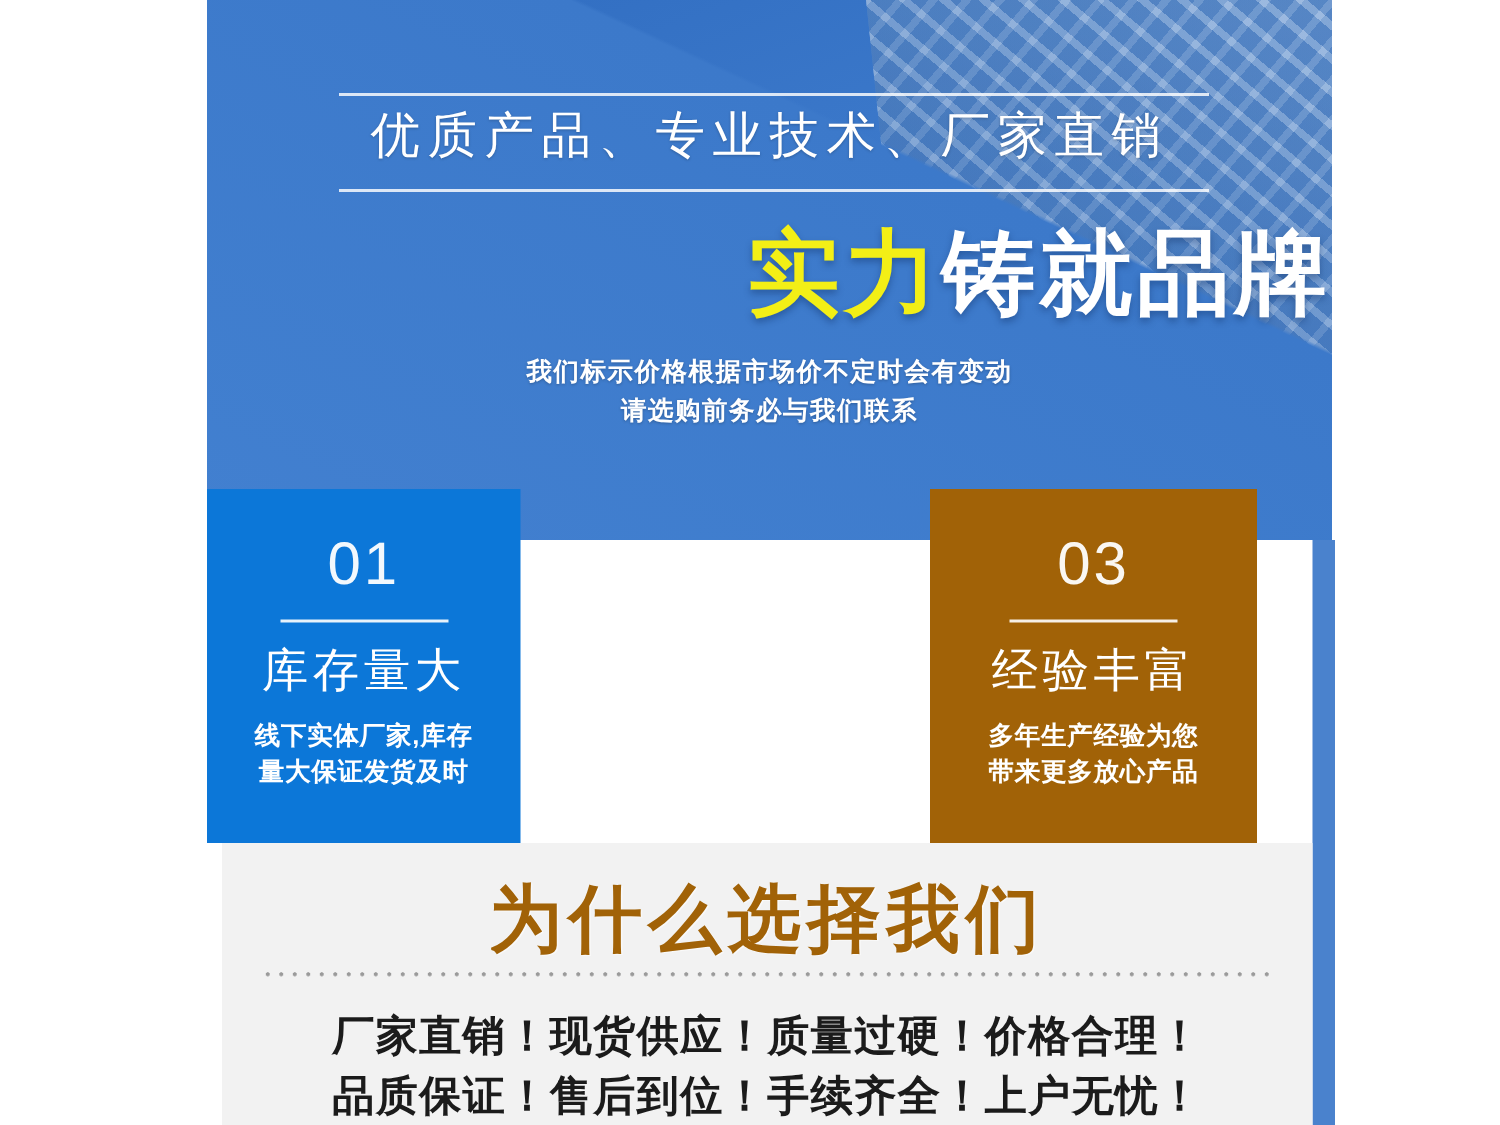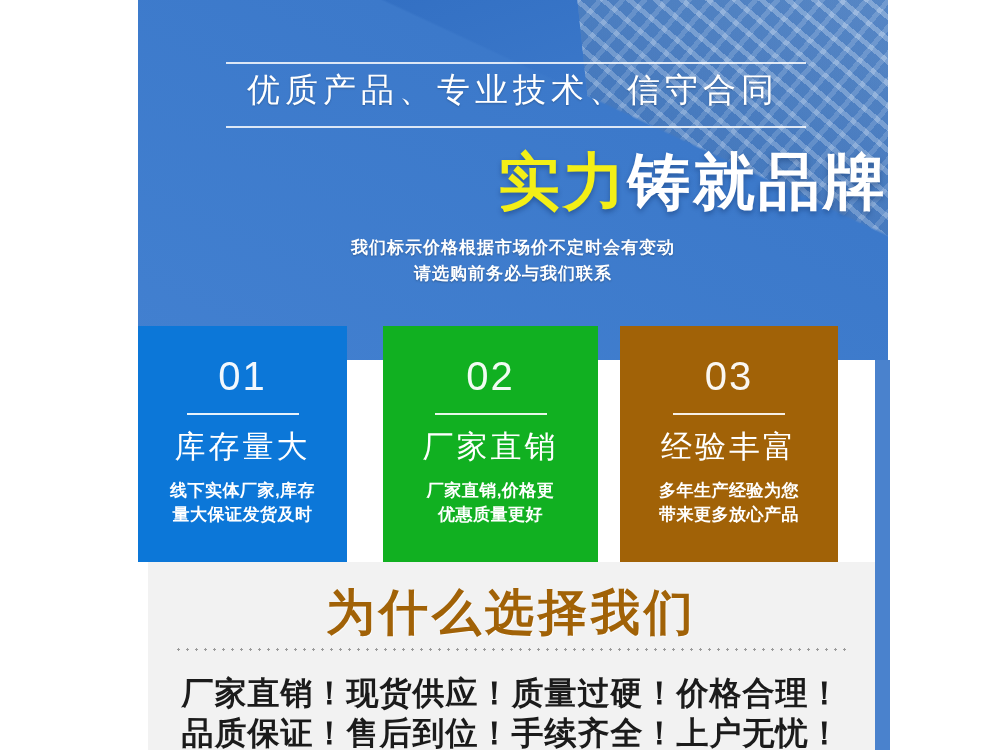--- a/index.html
+++ b/index.html
@@ -141,38 +141,38 @@
     color:#a16207;
     text-shadow:1px 1px 0 rgba(255,255,255,.55);
   }
   .dotted{
     position:absolute;left:26px;top:86px;width:675px;height:3px;
     background-image:radial-gradient(circle,#9b9b9b 1.2px,rgba(0,0,0,0) 1.4px);
     background-size:9px 3px;background-repeat:repeat-x;
   }
   .slogan{
     position:absolute;left:0;width:727px;text-align:center;
-    color:#1b1b1b;font-size:32px;font-weight:bold;letter-spacing:1px;
+    color:#1b1b1b;font-size:28px;font-weight:bold;letter-spacing:1px;
   }
   .slogan1{top:110px;}
   .slogan2{top:150px;}
 </style>
 </head>
 <body>
 
 <div id="stage">
 
   <div class="hero">
     <div class="bld-dark"></div>
     <div class="bld-light"></div>
     <div class="hero-mask"></div>
 
     <div class="hero-inner">
       <div class="rule-top"></div>
-      <div class="tagline">优质产品、专业技术、信守合同</div>
+      <div class="tagline">优质产品、专业技术、厂家直销</div>
       <div class="rule-bot"></div>
 
       <div class="headline"><span class="hl-accent">实力</span><span class="hl-rest">铸就品牌</span></div>
 
       <div class="sub sub1">我们标示价格根据市场价不定时会有变动</div>
       <div class="sub sub2">请选购前务必与我们联系</div>
     </div>
   </div>
 
   <div class="cards">
@@ -180,29 +180,20 @@
     <div class="card c1">
       <div class="card-num">01</div>
       <div class="card-sep"></div>
       <div class="card-title">库存量大</div>
       <div class="card-desc">
         <div>线下实体厂家,库存</div>
         <div>量大保证发货及时</div>
       </div>
     </div>
 
-    <div class="card c2">
-      <div class="card-num">02</div>
-      <div class="card-sep"></div>
-      <div class="card-title">厂家直销</div>
-      <div class="card-desc">
-        <div>厂家直销,价格更</div>
-        <div>优惠质量更好</div>
-      </div>
-    </div>
 
     <div class="card c3">
       <div class="card-num">03</div>
       <div class="card-sep"></div>
       <div class="card-title">经验丰富</div>
       <div class="card-desc">
         <div>多年生产经验为您</div>
         <div>带来更多放心产品</div>
       </div>
     </div>

